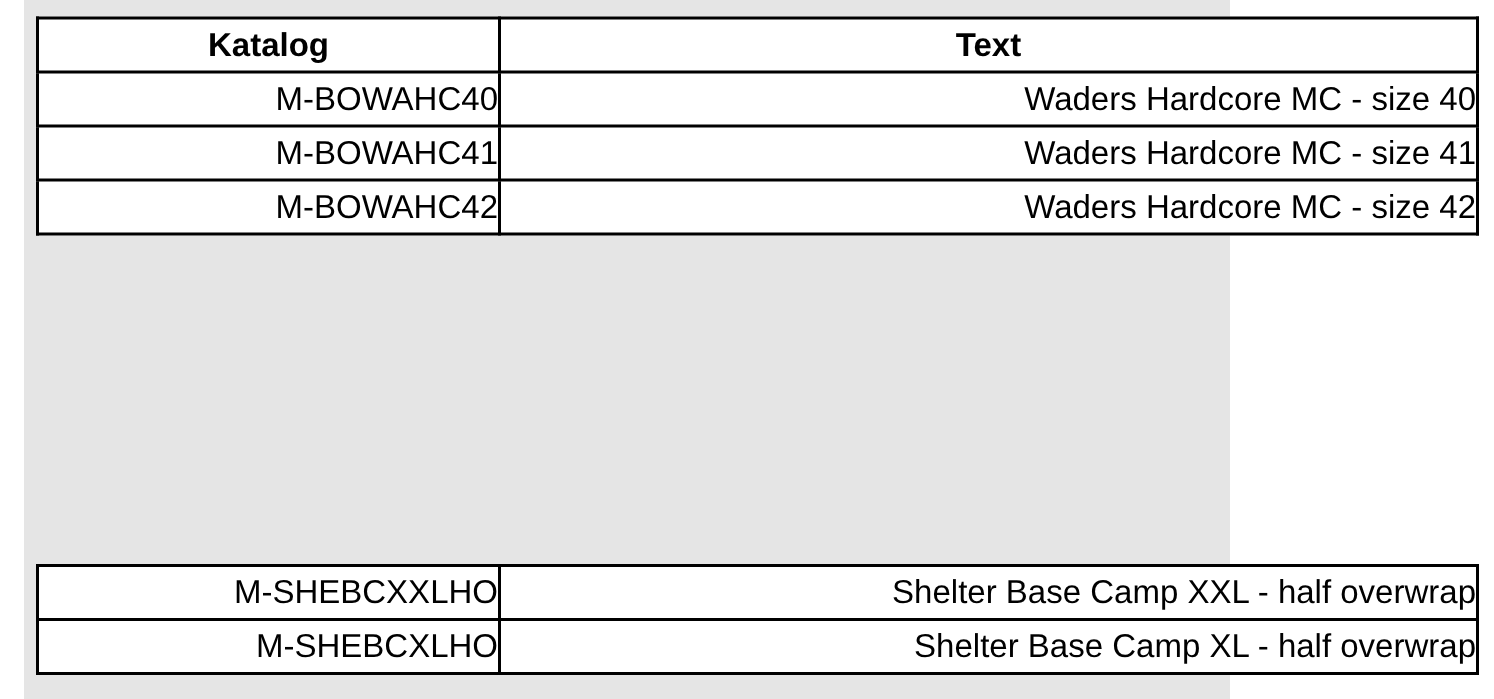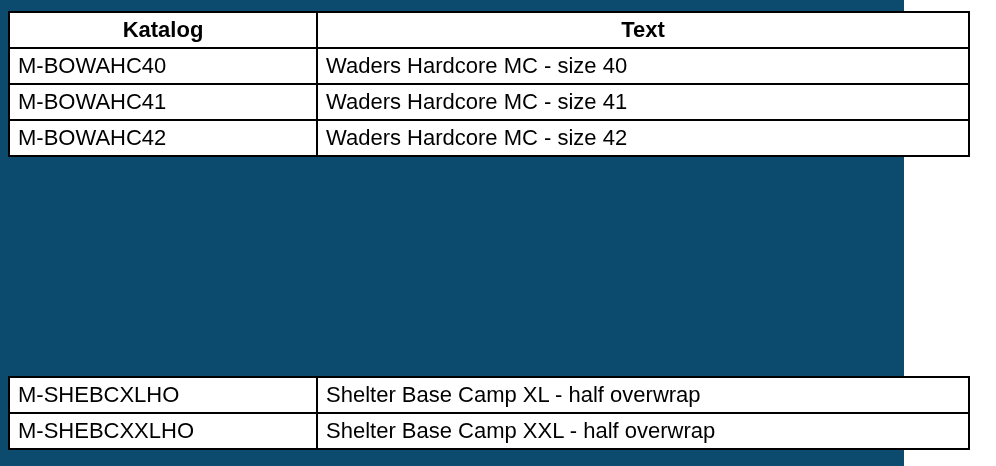--- a/index.html
+++ b/index.html
@@ -6,23 +6,24 @@
     margin: 0;
     padding: 0;
     background: #ffffff;
     width: 996px;
     height: 466px;
     font-family: "Liberation Sans", "DejaVu Sans", sans-serif;
     color: #000000;
   }
   .page {
     position: relative;
-    width: 904px;
+    width: 804px;
     height: 466px;
-    background: #0c4a6e;
+    background: #e5e5e5;
+    margin-left: 16px;
   }
   table.data-table {
     position: absolute;
     left: 8px;
     border-collapse: collapse;
     table-layout: fixed;
     width: 960px;
     background: #ffffff;
     font-size: 22px;
     line-height: 1;
@@ -38,21 +39,21 @@
     padding: 0;
     overflow: hidden;
     white-space: nowrap;
     vertical-align: middle;
   }
   table.data-table th {
     font-weight: bold;
     text-align: center;
   }
   table.data-table td {
-    text-align: left;
+    text-align: right;
     padding-left: 8px;
   }
 </style>
 </head>
 <body>
 
 <div class="page">
 
   <table class="data-table" id="table-waders">
     <colgroup>
@@ -81,23 +82,23 @@
       </tbody>
   </table>
 
   <table class="data-table" id="table-shelter">
     <colgroup>
       <col class="col-katalog">
       <col class="col-text">
     </colgroup>
     <tbody>
         <tr>
+          <td>M-SHEBCXXLHO</td>
+          <td>Shelter Base Camp XXL - half overwrap</td>
+        </tr>
+        <tr>
           <td>M-SHEBCXLHO</td>
           <td>Shelter Base Camp XL - half overwrap</td>
-        </tr>
-        <tr>
-          <td>M-SHEBCXXLHO</td>
-          <td>Shelter Base Camp XXL - half overwrap</td>
         </tr>
       </tbody>
   </table>
 
 </div>
 
 </body></html>

